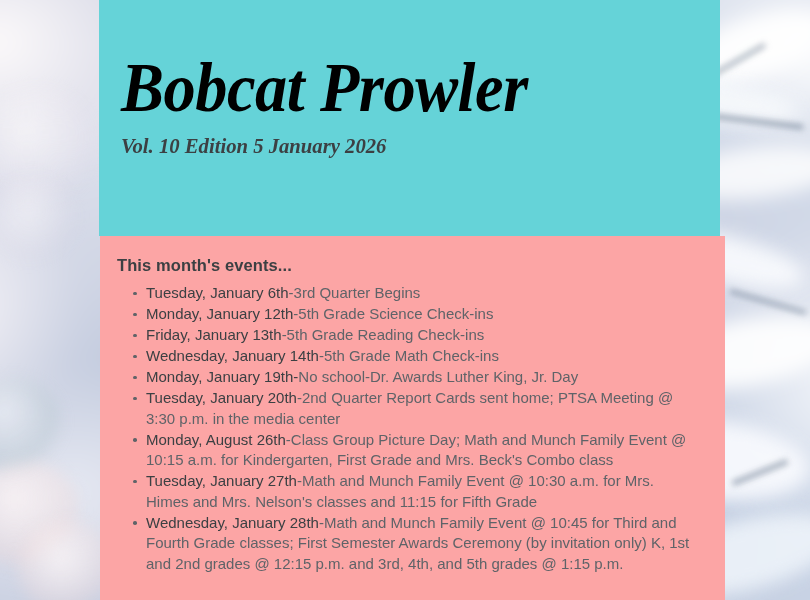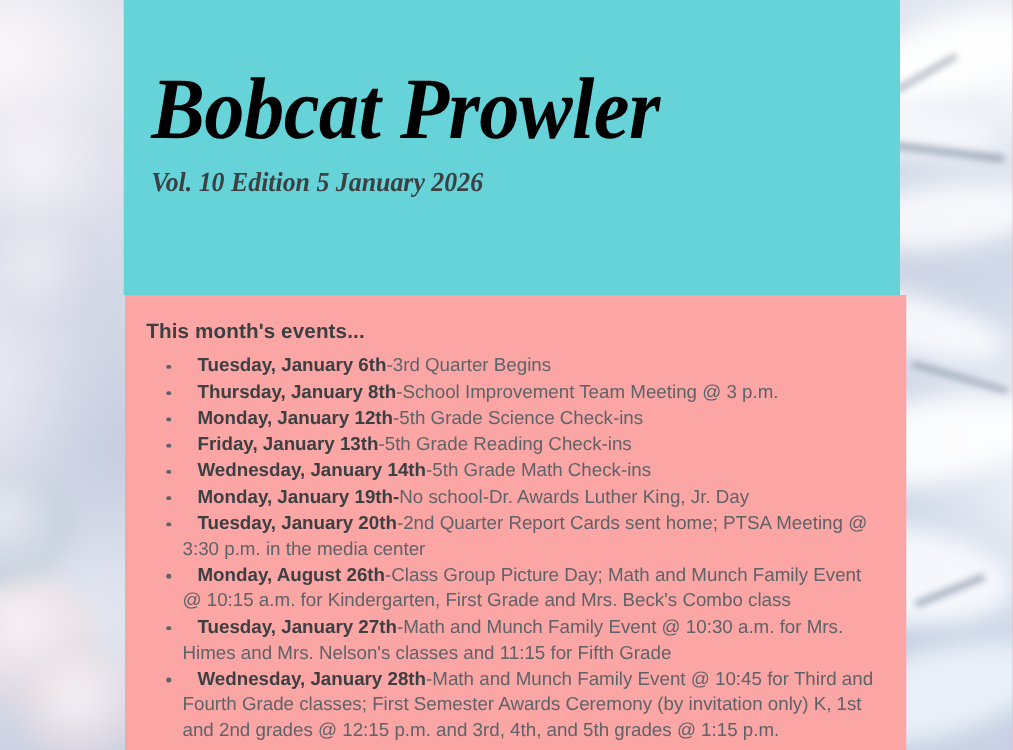--- a/index.html
+++ b/index.html
@@ -150,23 +150,22 @@
     content: "";
     position: absolute;
     left: -13px;
     top: 8.5px;
     width: 3.6px;
     height: 3.6px;
     border-radius: 50%;
     background: #5f6368;
   }
   #events-list li .date {
-    font-weight: 700;
+    font-weight: 400;
     color: #3c4043;
-    margin-left: 12px;
   }
 </style>
 </head>
 <body>
 
 <div id="page">
 
   <div class="bg-layer">
     <div class="bg-base"></div>
     <div class="branch b1"></div>
@@ -189,21 +188,20 @@
 
   <header id="masthead">
     <h1 id="newsletter-title">Bobcat Prowler</h1>
     <p id="newsletter-subtitle">Vol. 10 Edition 5 January 2026</p>
   </header>
 
   <section id="content-panel">
     <h2 id="events-heading">This month's events...</h2>
     <ul id="events-list">
         <li><span class="date">Tuesday, January 6th</span><span>-3rd Quarter Begins</span></li>
-        <li><span class="date">Thursday, January 8th</span><span>-School Improvement Team Meeting @ 3 p.m.</span></li>
         <li><span class="date">Monday, January 12th</span><span>-5th Grade Science Check-ins</span></li>
         <li><span class="date">Friday, January 13th</span><span>-5th Grade Reading Check-ins</span></li>
         <li><span class="date">Wednesday, January 14th</span><span>-5th Grade Math Check-ins</span></li>
         <li><span class="date">Monday, January 19th-</span><span>No school-Dr. Awards Luther King, Jr. Day</span></li>
         <li><span class="date">Tuesday, January 20th</span><span>-2nd Quarter Report Cards sent home; PTSA Meeting @ 3:30 p.m. in the media center</span></li>
         <li><span class="date">Monday, August 26th</span><span>-Class Group Picture Day; Math and Munch Family Event @ 10:15 a.m. for Kindergarten, First Grade and Mrs. Beck's Combo class</span></li>
         <li><span class="date">Tuesday, January 27th</span><span>-Math and Munch Family Event @ 10:30 a.m. for Mrs. Himes and Mrs. Nelson's classes and 11:15 for Fifth Grade</span></li>
         <li><span class="date">Wednesday, January 28th</span><span>-Math and Munch Family Event @ 10:45 for Third and Fourth Grade classes; First Semester Awards Ceremony (by invitation only) K, 1st and 2nd grades @ 12:15 p.m. and 3rd, 4th, and 5th grades @ 1:15 p.m.</span></li>
       </ul>
   </section>

